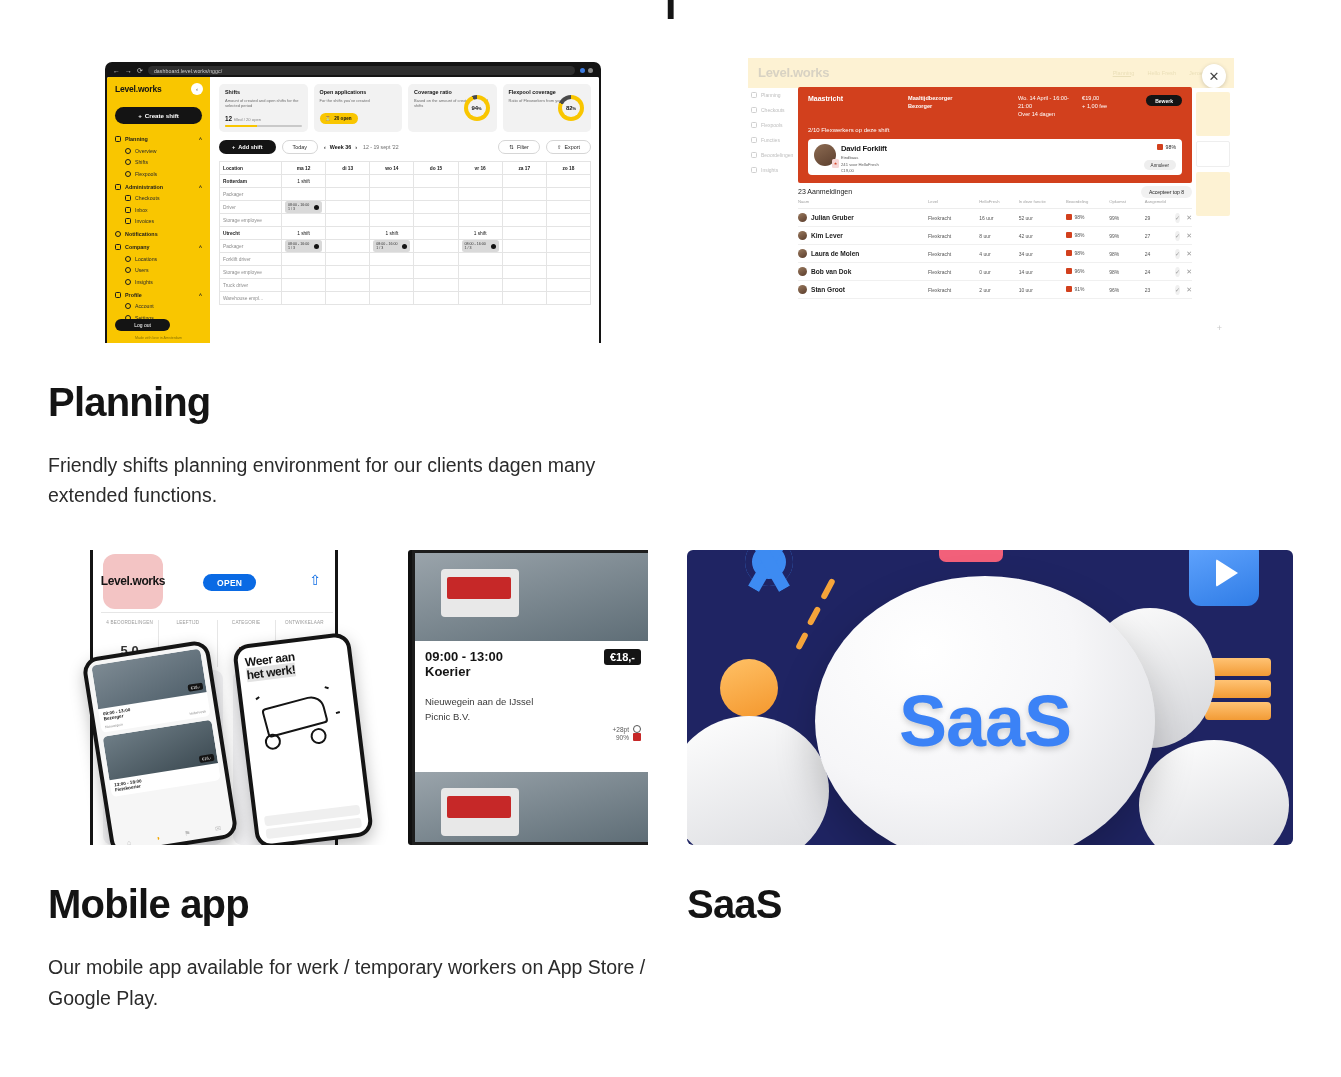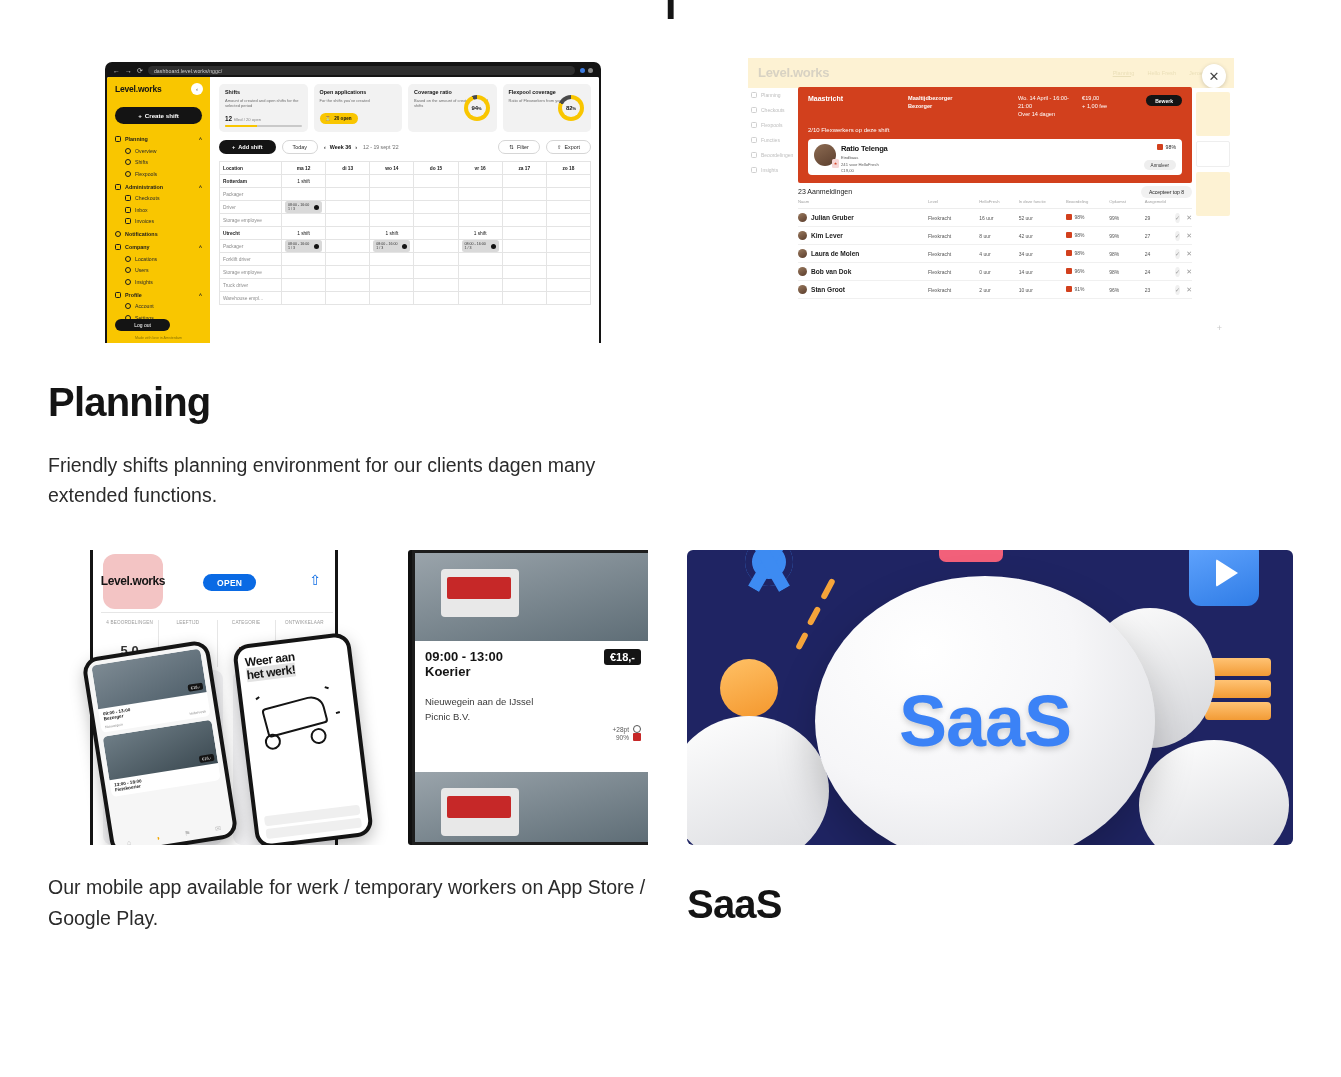--- a/index.html
+++ b/index.html
@@ -736,21 +736,21 @@
               </div>
 
               <div class="wk-count">2/10 Flexwerkers op deze shift</div>
 
               <div class="wk-cards">
                 <div class="wk-card">
                   <div class="wk-av">
                       <i>★</i>
                     </div>
                   <div>
-                    <div class="wk-nm">Ratio Telenga</div>
+                    <div class="wk-nm">David Forklift</div>
                     <div class="wk-meta">
                       <div>Eindbaas</div>
                       <div>241 voor HelloFresh</div>
                       <div>€19,00</div>
                     </div>
                   </div>
                   <div class="wk-rate">
                     <i class="wk-thumb"></i>
                     <span>98%</span>
                   </div>
@@ -997,20 +997,21 @@
               </div>
               <div class="mb-rimg x2" style="position:absolute;bottom:0;left:0;right:0;">
                 <i class="mb-truck"></i>
               </div>
             </div>
           </div>
 
         </div>
       </div>
 
+      <div class="card-title">Mobile app</div>
       <div class="card-desc">Our mobile app available for werk / temporary workers on App Store / Google Play.</div>
     </div>
 
     <div class="card right row2">
       <div class="shot">
         <div class="saas">
           <div class="saas-bg"></div>
           <i class="s-gear"></i>
           <i class="s-pink"></i>
           <i class="s-play">

